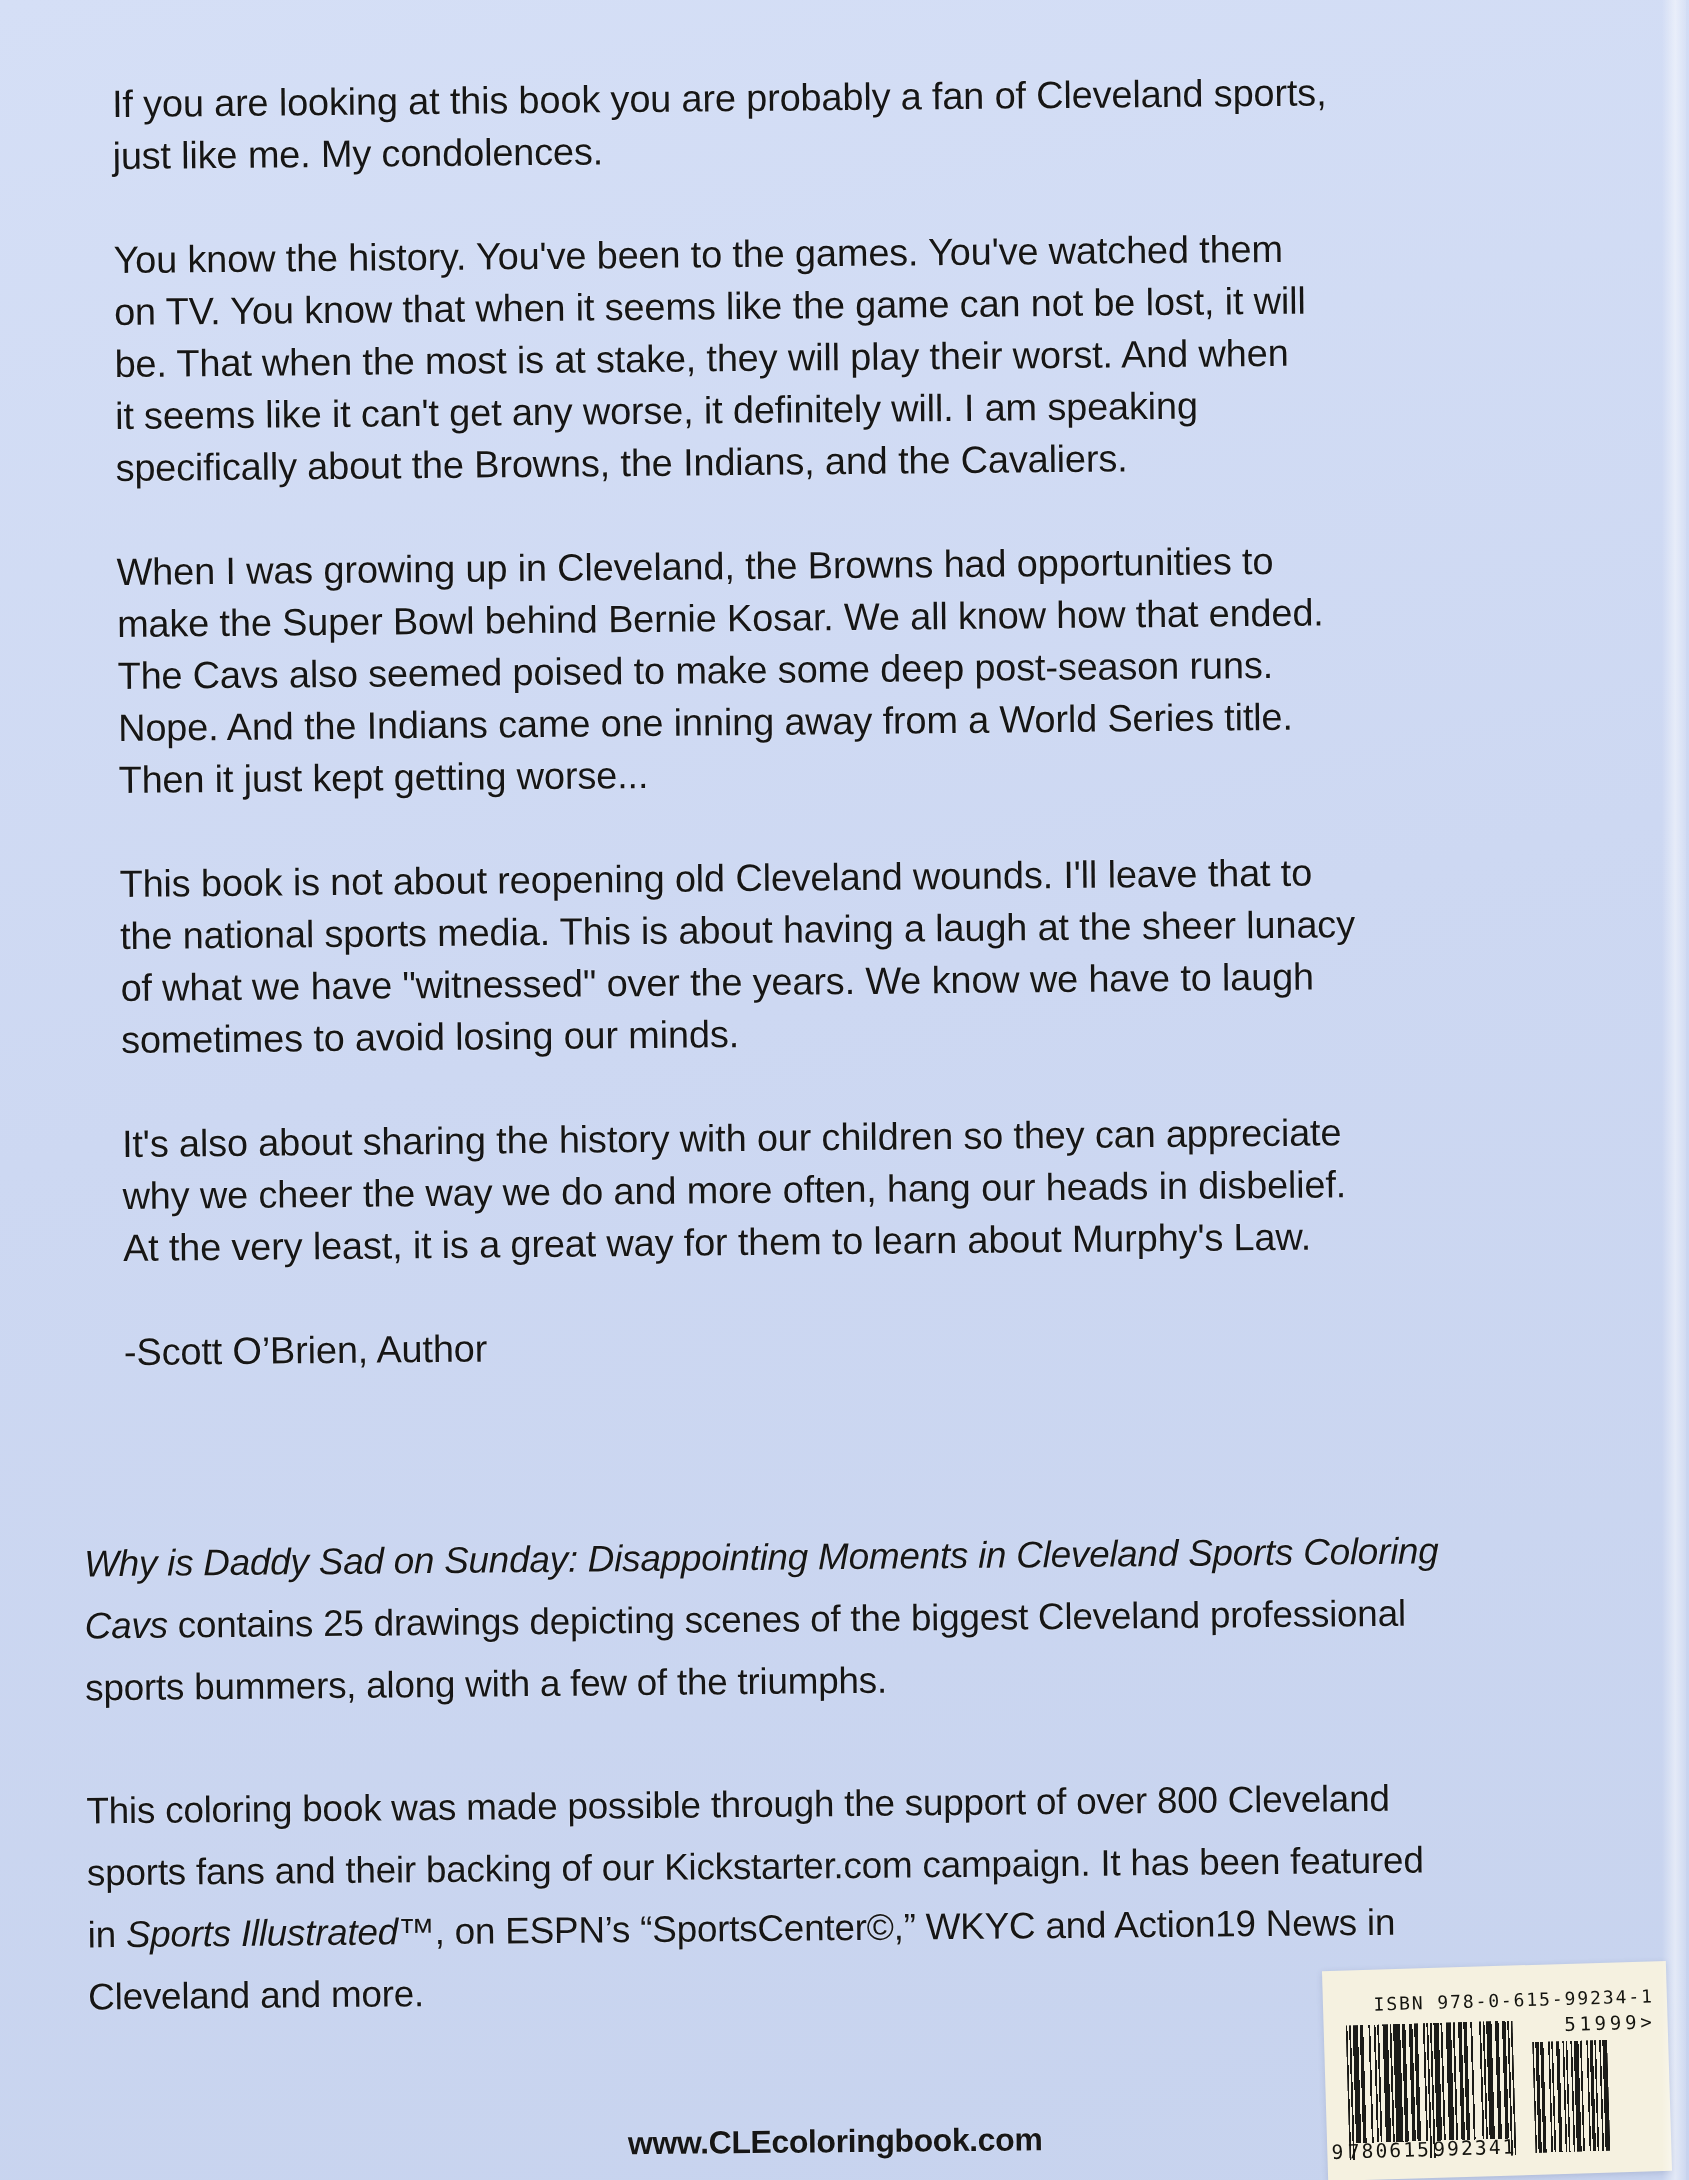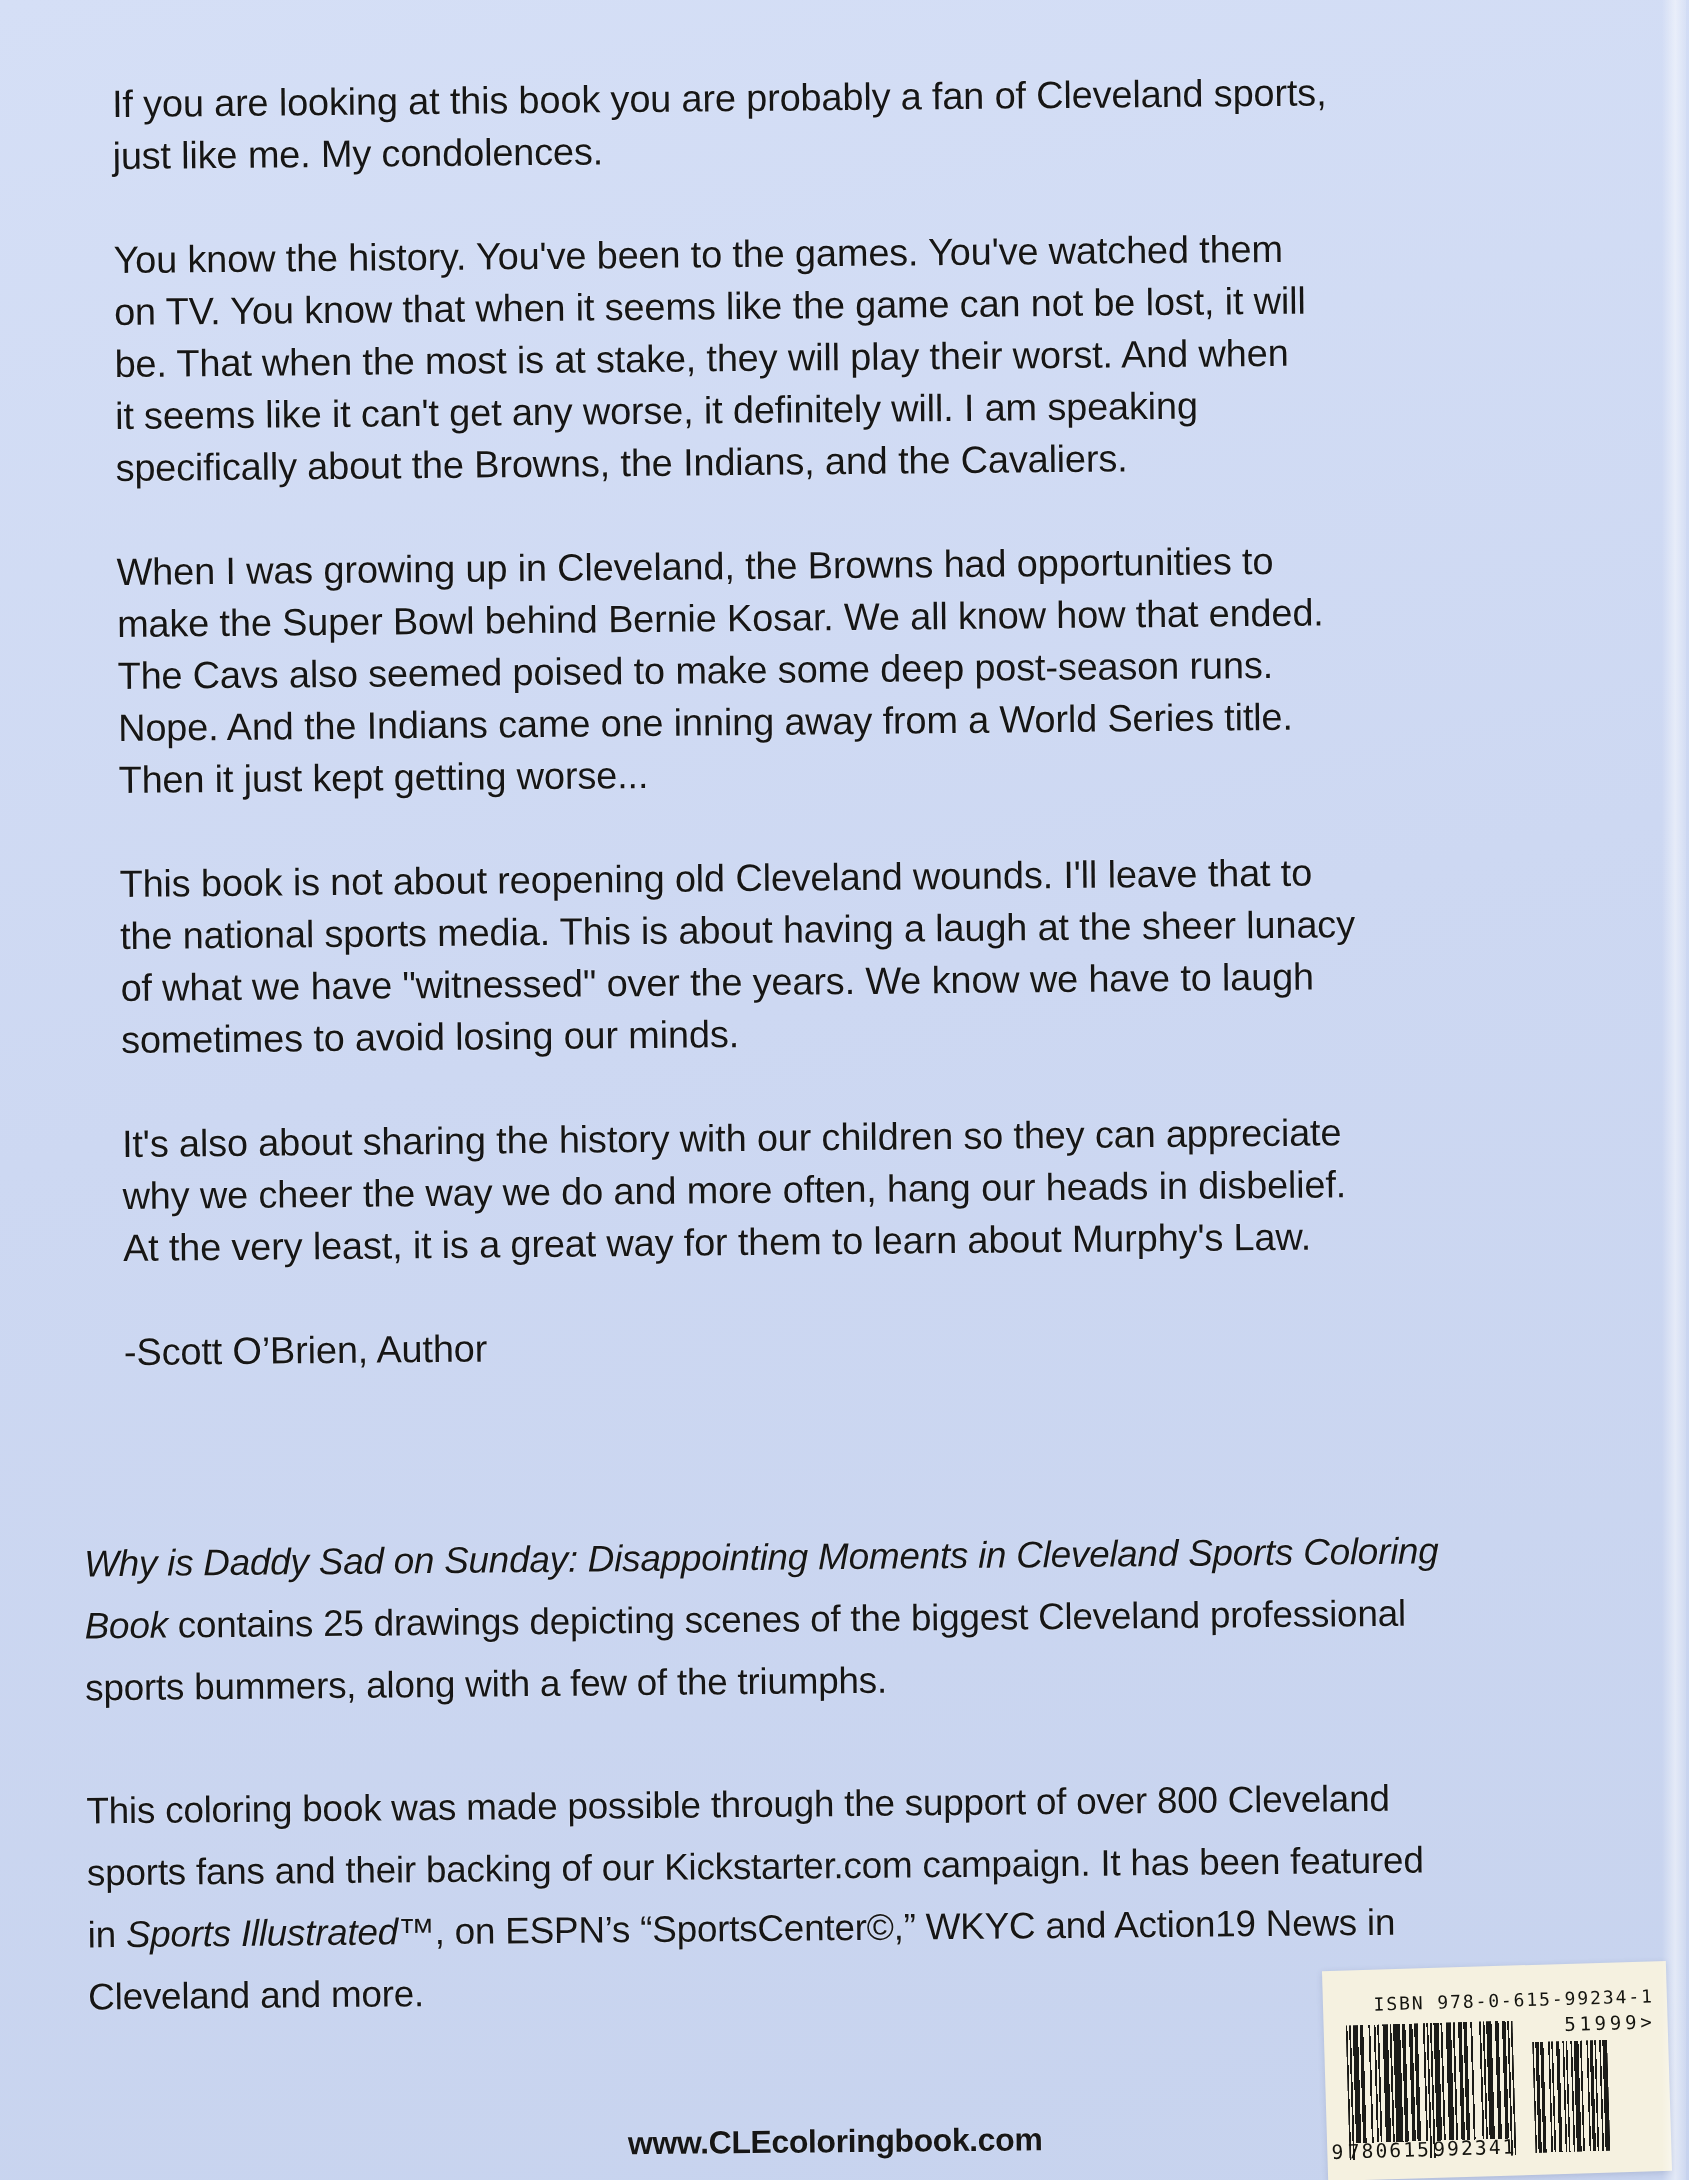--- a/index.html
+++ b/index.html
@@ -111,21 +111,21 @@
         <div class="line"><span>At the very least, it is a great way for them to learn about Murphy's Law.</span></div>
       </div>
       <div class="para">
         <div class="line"><span>-Scott O’Brien, Author</span></div>
       </div>
     </section>
 
   <section class="desc">
       <div class="para">
         <div class="line"><span class="it">Why is Daddy Sad on Sunday: Disappointing Moments in Cleveland Sports Coloring</span></div>
-        <div class="line"><span class="it">Book</span><span> contains 25 drawings depicting scenes of the biggest Cleveland professional</span></div>
+        <div class="line"><span class="it">Cavs</span><span> contains 25 drawings depicting scenes of the biggest Cleveland professional</span></div>
         <div class="line"><span>sports bummers, along with a few of the triumphs.</span></div>
       </div>
       <div class="para">
         <div class="line"><span>This coloring book was made possible through the support of over 800 Cleveland</span></div>
         <div class="line"><span>sports fans and their backing of our Kickstarter.com campaign. It has been featured</span></div>
         <div class="line"><span>in </span><span class="it">Sports Illustrated</span><span>™, on ESPN’s “SportsCenter©,” WKYC and Action19 News in</span></div>
         <div class="line"><span>Cleveland and more.</span></div>
       </div>
     </section>
 

